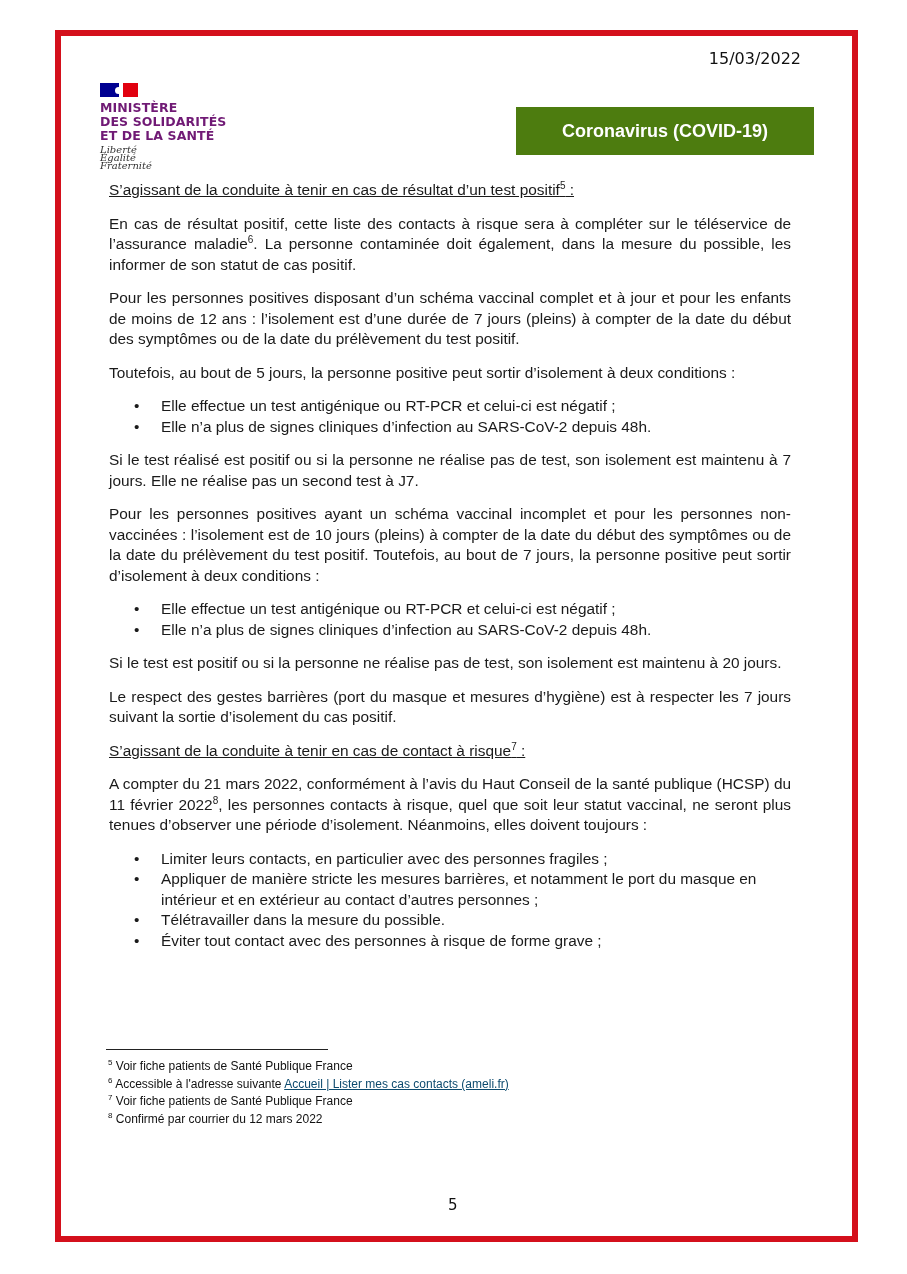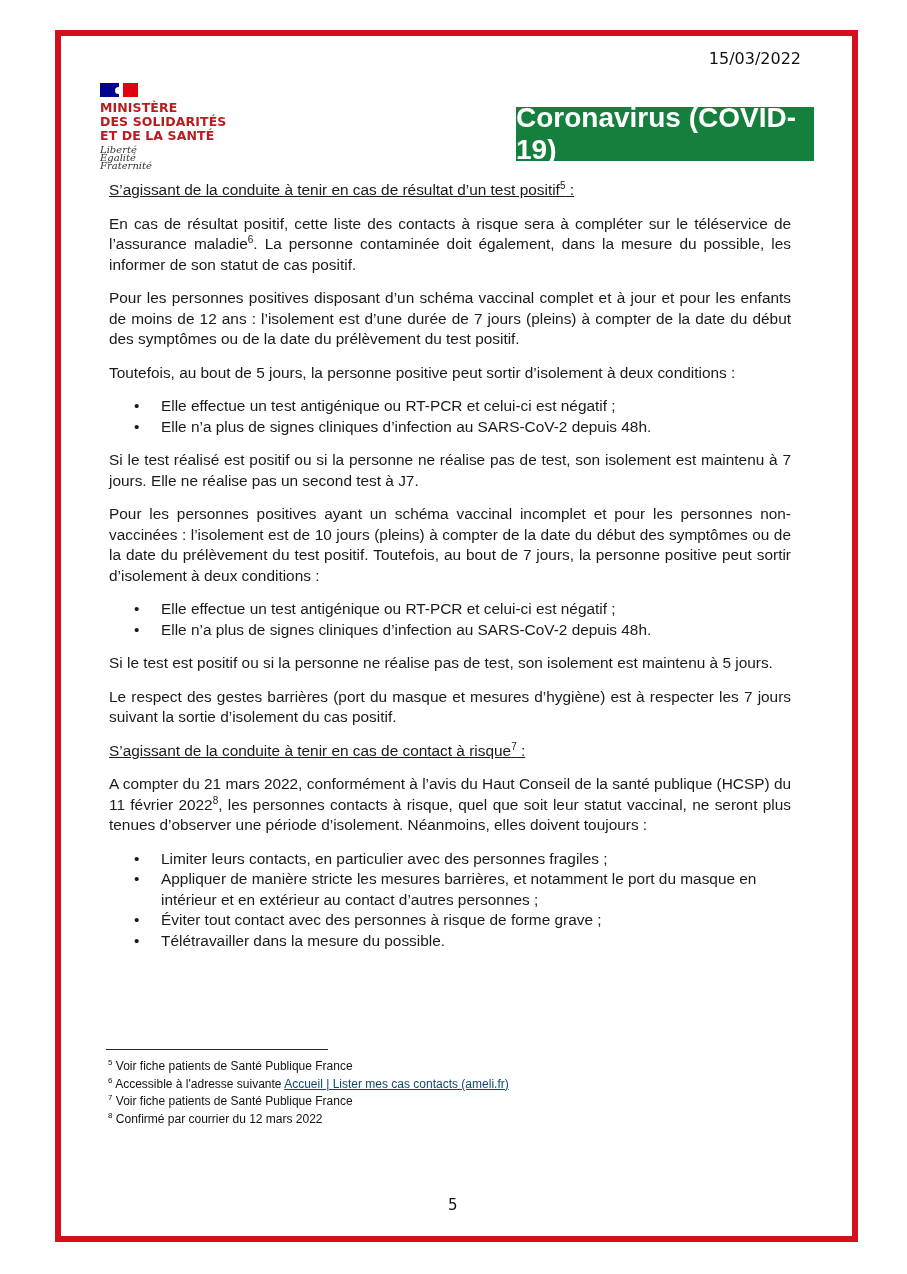--- a/index.html
+++ b/index.html
@@ -10,25 +10,25 @@
   .date { position: absolute; right: 106px; top: 49px; font-size: 16px; color: #111;
           font-family: "DejaVu Sans", sans-serif; }
   .logo { position: absolute; left: 100px; top: 83px; }
   .flag { display: flex; width: 38px; height: 14px; margin-bottom: 4px; }
   .flag .blue { width: 19px; background: #000091; position: relative; }
   .flag .white { width: 4px; background: #fff; }
   .flag .red { width: 15px; background: #e1000f; }
   .flag .blue::after { content: ""; position: absolute; right: -3px; top: 4px; width: 7px; height: 7px;
                        border-radius: 50%; background: #fff; }
   .ministry { font-family: "DejaVu Sans", sans-serif; font-weight: bold; font-size: 12.5px;
-              line-height: 14px; color: #b91c1c; letter-spacing: 0.1px; }
+              line-height: 14px; color: #701a75; letter-spacing: 0.1px; }
   .motto { font-family: "DejaVu Serif", serif; font-style: italic; font-size: 10px;
            line-height: 8px; color: #333; margin-top: 3px; }
-  .banner { position: absolute; left: 516px; top: 107px; width: 298px; height: 54px;
-            background: #15803d; color: #fff; font-weight: bold; font-size: 28px;
+  .banner { position: absolute; left: 516px; top: 107px; width: 298px; height: 48px;
+            background: #4d7c0f; color: #fff; font-weight: bold; font-size: 18px;
             display: flex; align-items: center; justify-content: center; }
   .content { position: absolute; left: 109px; top: 180px; width: 690px;
              font-size: 15.4px; line-height: 20.5px; }
   .heading { text-decoration: underline; margin: 0 0 13px 0; }
   .para { margin: 0 8px 13px 0; text-align: justify; }
   sup { font-size: 10px; line-height: 0; }
   ul { margin: 0 0 13px 0; padding-left: 52px; list-style: none; }
   ul li { position: relative; }
   ul li::before { content: "\2022"; position: absolute; left: -27px; top: 0; }
   .fn-rule { position: absolute; left: 106px; top: 1049px; width: 222px; height: 1px; background: #222; }
@@ -79,32 +79,32 @@
   </ul>
 
   <p class="para">Si le test réalisé est positif ou si la personne ne réalise pas de test, son isolement est maintenu à 7 jours. Elle ne réalise pas un second test à J7.</p>
   <p class="para">Pour les personnes positives ayant un schéma vaccinal incomplet et pour les personnes non-vaccinées : l’isolement est de 10 jours (pleins) à compter de la date du début des symptômes ou de la date du prélèvement du test positif. Toutefois, au bout de 7 jours, la personne positive peut sortir d’isolement à deux conditions :</p>
 
   <ul>
     <li>Elle effectue un test antigénique ou RT-PCR et celui-ci est négatif ;</li>
     <li>Elle n’a plus de signes cliniques d’infection au SARS-CoV-2 depuis 48h.</li>
   </ul>
 
-  <p class="para">Si le test est positif ou si la personne ne réalise pas de test, son isolement est maintenu à 5 jours.</p>
+  <p class="para">Si le test est positif ou si la personne ne réalise pas de test, son isolement est maintenu à 20 jours.</p>
   <p class="para">Le respect des gestes barrières (port du masque et mesures d’hygiène) est à respecter les 7 jours suivant la sortie d’isolement du cas positif.</p>
 
   <p class="heading"><span>S’agissant de la conduite à tenir en cas de contact à risque</span><sup>7</sup><span> :</span></p>
 
   <p class="para"><span>A compter du 21 mars 2022, conformément à l’avis du Haut Conseil de la santé publique (HCSP) du 11 février 2022</span><sup>8</sup><span>, les personnes contacts à risque, quel que soit leur statut vaccinal, ne seront plus tenues d’observer une période d’isolement. Néanmoins, elles doivent toujours :</span></p>
 
   <ul>
     <li>Limiter leurs contacts, en particulier avec des personnes fragiles ;</li>
     <li>Appliquer de manière stricte les mesures barrières, et notamment le port du masque en intérieur et en extérieur au contact d’autres personnes ;</li>
+    <li>Télétravailler dans la mesure du possible.</li>
     <li>Éviter tout contact avec des personnes à risque de forme grave ;</li>
-    <li>Télétravailler dans la mesure du possible.</li>
   </ul>
 </div>
 
 <div class="fn-rule"></div>
 
 <div class="footnotes">
   <div><sup>5</sup><span> Voir fiche patients de Santé Publique France</span></div>
   <div><sup>6</sup><span> Accessible à l'adresse suivante </span><a class="fn-link">Accueil | Lister mes cas contacts (ameli.fr)</a></div>
   <div><sup>7</sup><span> Voir fiche patients de Santé Publique France</span></div>
   <div><sup>8</sup><span> Confirmé par courrier du 12 mars 2022</span></div>

